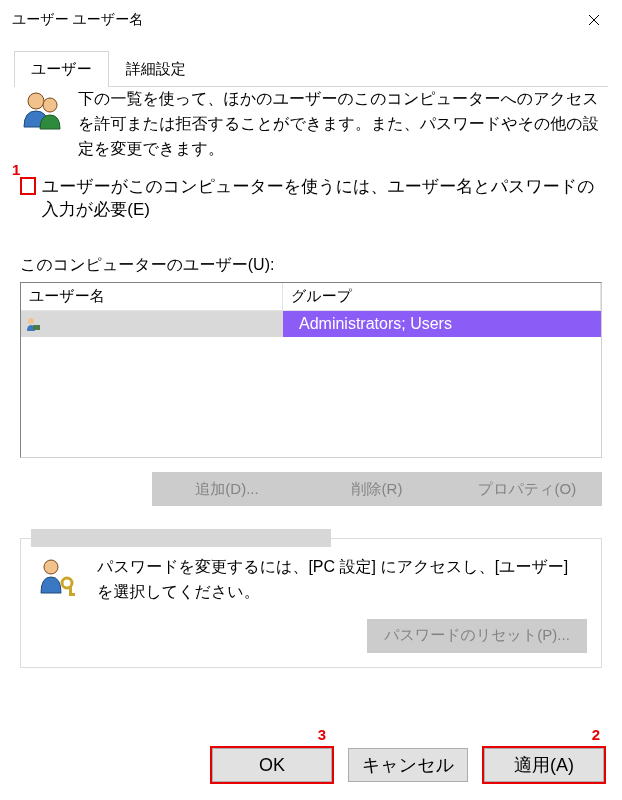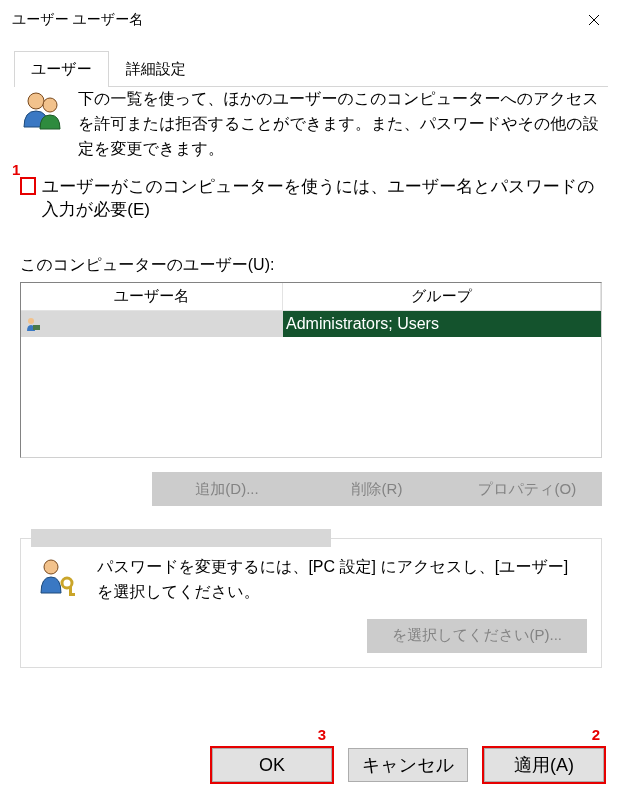--- a/index.html
+++ b/index.html
@@ -111,21 +111,20 @@
     border-bottom-color: #d0d0d0;
     height: 176px;
     background: #fff;
     display: flex;
     flex-direction: column;
   }
   .list-header {
     display: flex;
     background: #fff;
     border-bottom: 1px solid #e3e3e3;
-    text-align: center;
   }
   .list-header .col {
     padding: 4px 8px;
     font-size: 15px;
     border-right: 1px solid #e3e3e3;
   }
   .col-user { flex: 0 0 262px; }
   .col-group { flex: 1; }
   .list-row {
     display: flex;
@@ -133,23 +132,23 @@
     height: 26px;
   }
   .list-row.selected .col-user-cell {
     background: #d9d9d9;
     padding-left: 4px;
     display: flex;
     align-items: center;
     gap: 4px;
   }
   .list-row.selected .col-group-cell {
-    background: #14532d;
+    background: #8b5cf6;
     color: #fff;
-    padding-left: 3px;
+    padding-left: 16px;
     display: flex;
     align-items: center;
   }
   .col-user-cell { flex: 0 0 262px; height: 100%; }
   .col-group-cell { flex: 1; height: 100%; font-size: 16px; }
   .row-btns {
     display: flex;
     justify-content: flex-end;
     gap: 0;
     padding: 14px 6px 18px 6px;
@@ -303,21 +302,21 @@
             <circle cx="16" cy="12" r="7" fill="#f2c28c" stroke="#7a4a1e" stroke-width="1"></circle>
             <path d="M6 38 Q6 22 16 22 Q26 22 26 38 Z" fill="#3a78c3" stroke="#1e4a7a" stroke-width="1"></path>
             <circle cx="32" cy="28" r="5" fill="none" stroke="#caa52a" stroke-width="3"></circle>
             <rect x="34" y="31" width="3" height="10" fill="#caa52a"></rect>
             <rect x="34" y="38" width="6" height="3" fill="#caa52a"></rect>
           </svg>
         </div>
         <div class="pw-text">パスワードを変更するには、[PC 設定] にアクセスし、[ユーザー] を選択してください。</div>
       </div>
       <div class="pw-btn-row">
-        <button class="pw-btn">を選択してください(P)...</button>
+        <button class="pw-btn">パスワードのリセット(P)...</button>
       </div>
     </div>
 
   </div>
 
   <div class="footer">
     <span class="anno n3">3</span>
     <span class="anno n2">2</span>
     <button class="fbtn highlight">OK</button>
     <button class="fbtn">キャンセル</button>

